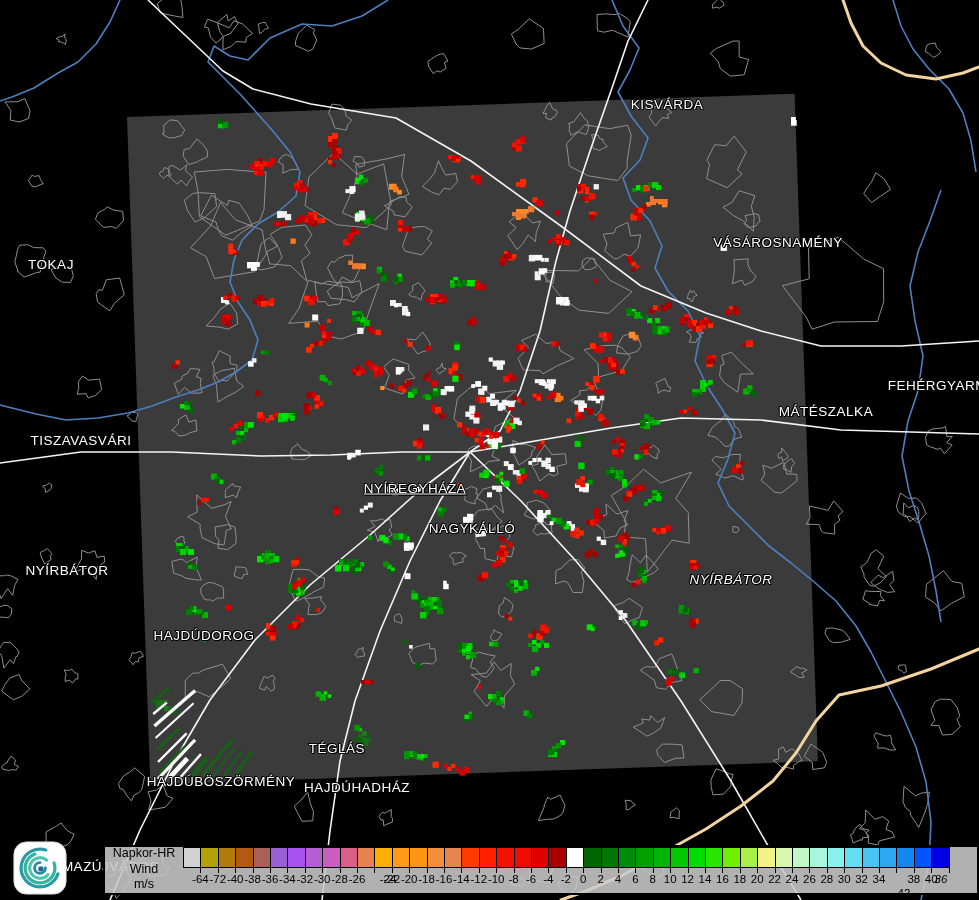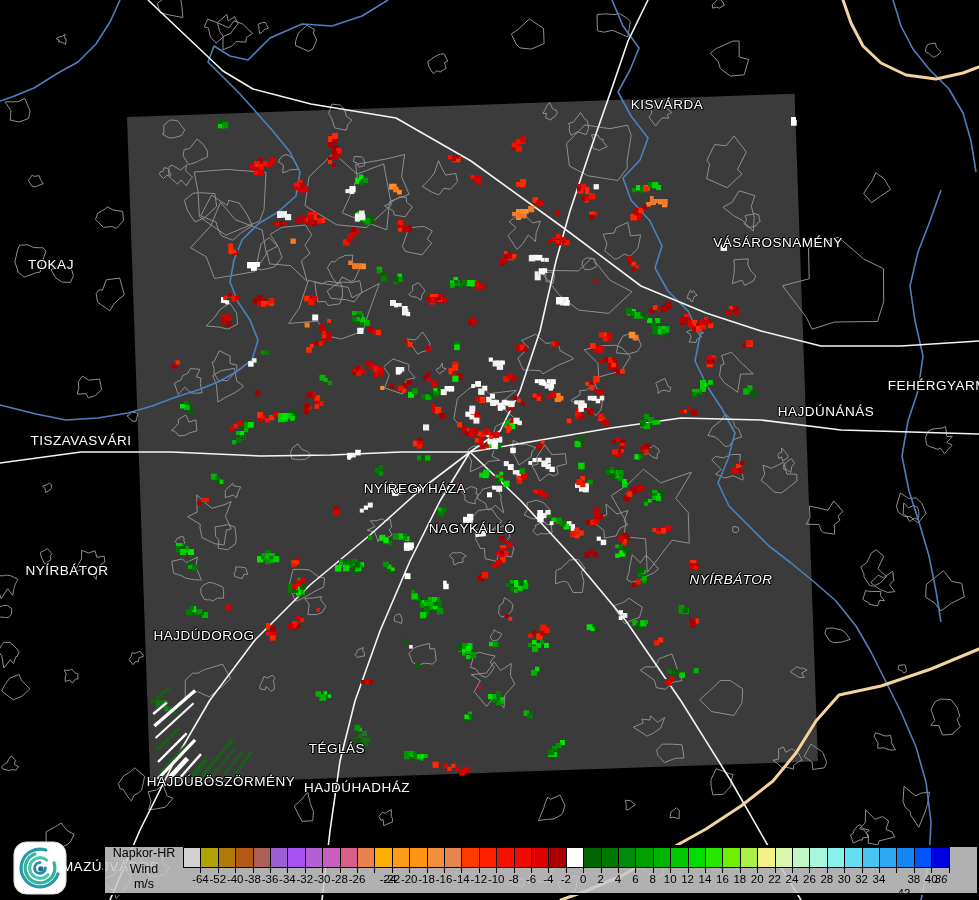--- a/index.html
+++ b/index.html
@@ -1540,23 +1540,23 @@
         <line x1="224" y1="775.4" x2="242.25483416904714" y2="751.204863236599" stroke="#186018" stroke-width="2.4"></line>
         <line x1="235" y1="774.8" x2="251.5736415536942" y2="751.8387489547962" stroke="#186018" stroke-width="3.0"></line>
       </g>
   </svg>
 
   <div id="labels">
       <div class="city-label" style="left: 51px; top: 264px;">TOKAJ</div>
       <div class="city-label" style="left: 667px; top: 104px;">KISVÁRDA</div>
       <div class="city-label" style="left: 778px; top: 242px;">VÁSÁROSNAMÉNY</div>
       <div class="city-label" style="left: 946px; top: 385px;">FEHÉRGYARMAT</div>
-      <div class="city-label" style="left: 826px; top: 411px;">HAJDÚNÁNÁS</div>
+      <div class="city-label" style="left: 826px; top: 411px;">MÁTÉSZALKA</div>
       <div class="city-label" style="left: 81px; top: 440px;">TISZAVASVÁRI</div>
-      <div class="city-label" style="left: 415px; top: 488px;">NYÍREGYHÁZA</div>
+      <div class="city-label" style="left: 415px; top: 488px; text-decoration: underline;">NYÍREGYHÁZA</div>
       <div class="city-label" style="left: 472px; top: 528px;">NAGYKÁLLÓ</div>
       <div class="city-label" style="left: 67px; top: 570px;">NYÍRBÁTOR</div>
       <div class="city-label" style="left: 731px; top: 579px; font-style: italic;">NYÍRBÁTOR</div>
       <div class="city-label" style="left: 204px; top: 635px;">HAJDÚDOROG</div>
       <div class="city-label" style="left: 337px; top: 748px;">TÉGLÁS</div>
       <div class="city-label" style="left: 221px; top: 781px;">HAJDÚBÖSZÖRMÉNY</div>
       <div class="city-label" style="left: 357px; top: 787px;">HAJDÚHADHÁZ</div>
       <div class="city-label" style="left: 97px; top: 866px;">BALMAZÚJVÁROS</div>
     </div>
 
@@ -1608,21 +1608,21 @@
       <div class="swatch" style="left: 826.8px; background: rgb(138, 242, 238);"></div>
       <div class="swatch" style="left: 844.2px; background: rgb(98, 221, 242);"></div>
       <div class="swatch" style="left: 861.6px; background: rgb(72, 196, 242);"></div>
       <div class="swatch" style="left: 879px; background: rgb(46, 168, 242);"></div>
       <div class="swatch" style="left: 896.4px; background: rgb(20, 136, 240);"></div>
       <div class="swatch" style="left: 913.8px; background: rgb(0, 85, 255);"></div>
       <div class="swatch" style="left: 931.2px; background: rgb(0, 0, 224);"></div>
       <div class="tickmark" style="left: 200.4px;"></div>
       <div class="scale-value" style="left: 200.4px;">-64</div>
       <div class="tickmark" style="left: 217.8px;"></div>
-      <div class="scale-value" style="left: 217.8px;">-52</div>
+      <div class="scale-value" style="left: 217.8px;">-72</div>
       <div class="tickmark" style="left: 235.2px;"></div>
       <div class="scale-value" style="left: 235.2px;">-40</div>
       <div class="tickmark" style="left: 252.6px;"></div>
       <div class="scale-value" style="left: 252.6px;">-38</div>
       <div class="tickmark" style="left: 270px;"></div>
       <div class="scale-value" style="left: 270px;">-36</div>
       <div class="tickmark" style="left: 287.4px;"></div>
       <div class="scale-value" style="left: 287.4px;">-34</div>
       <div class="tickmark" style="left: 304.8px;"></div>
       <div class="scale-value" style="left: 304.8px;">-32</div>

